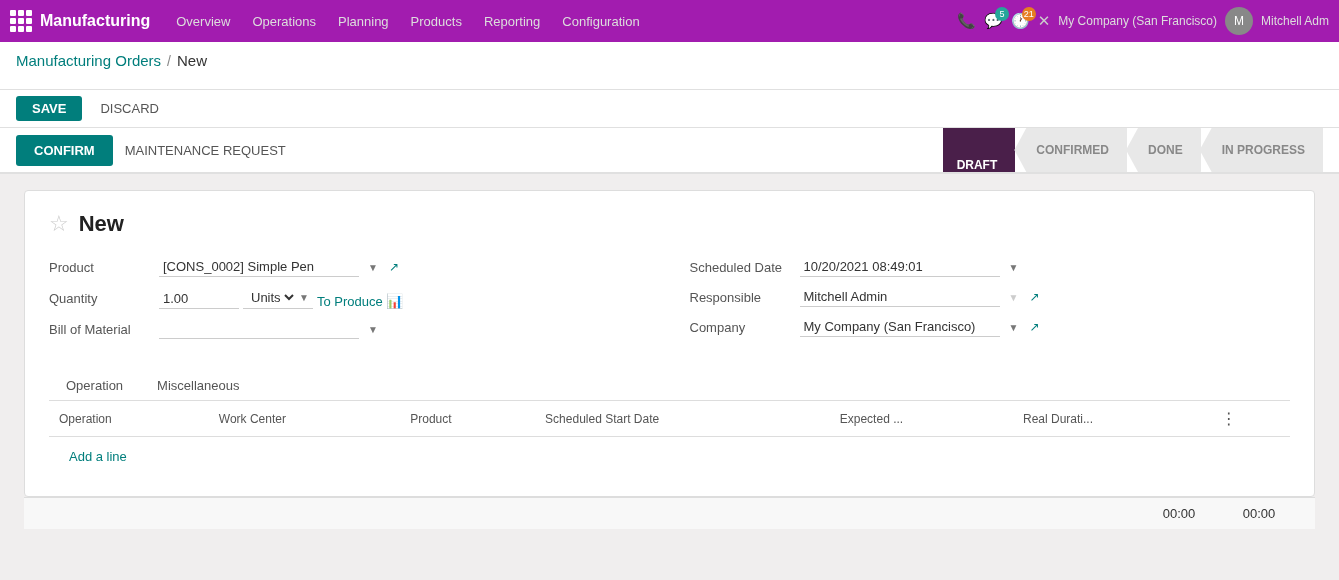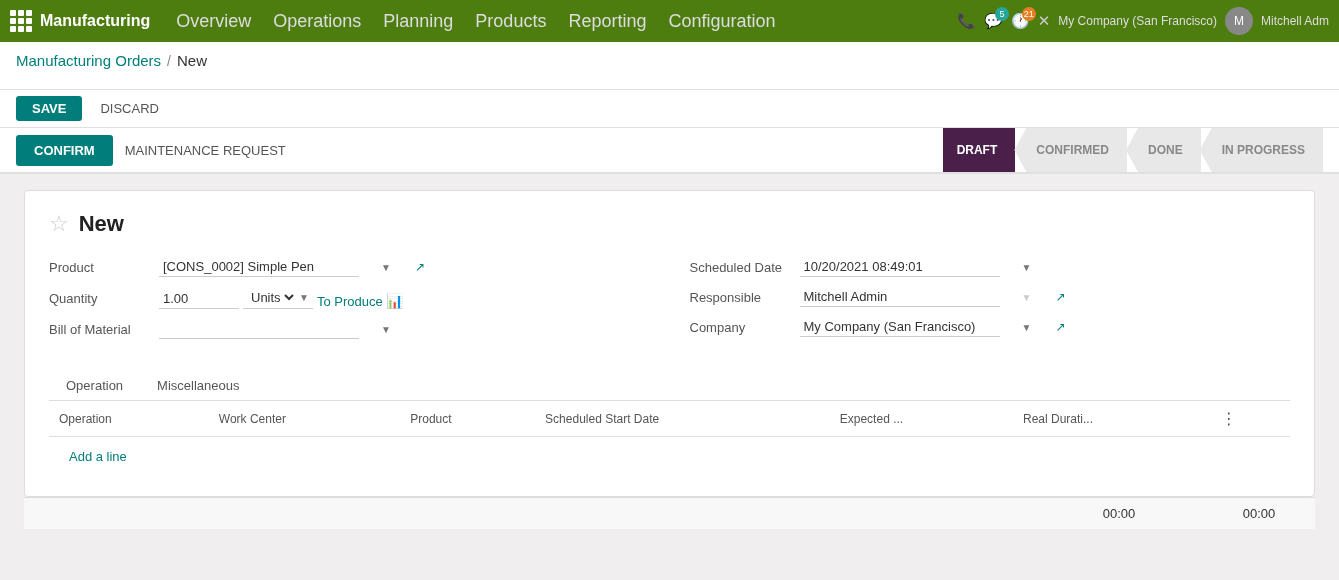--- a/index.html
+++ b/index.html
@@ -1,20 +1,20 @@
 <!DOCTYPE html>
 <html><head>
   <meta charset="utf-8">
   <style>
     * { box-sizing: border-box; margin: 0; padding: 0; }
     body { font-family: 'Segoe UI', Arial, sans-serif; font-size: 13px; background: #f0eeee; color: #333; }
 
     
     .topnav {
-      background: #4d7c0f;
+      background: #a21caf;
       color: #fff;
       display: flex;
       align-items: center;
       height: 42px;
       padding: 0 10px;
       gap: 6px;
     }
     .topnav-brand {
       display: flex; align-items: center; gap: 8px;
       font-size: 16px; font-weight: bold; color: #fff;
@@ -23,21 +23,21 @@
     .topnav-grid-icon {
       display: grid; grid-template-columns: repeat(3,6px); gap: 2px;
     }
     .topnav-grid-icon span {
       width:6px; height:6px; background:#fff; border-radius:1px; display:block;
     }
     .topnav-menu {
       display: flex; gap: 2px; flex: 1;
     }
     .topnav-menu a {
-      color: #ddd; text-decoration: none; padding: 4px 10px; border-radius: 3px; font-size: 18px;
+      color: #ddd; text-decoration: none; padding: 4px 10px; border-radius: 3px; font-size: 13px;
     }
     .topnav-right {
       display: flex; align-items: center; gap: 8px; margin-left: auto;
     }
     .topnav-icon { color: #ccc; font-size: 15px; cursor: pointer; }
     .badge-wrap { position: relative; display: inline-block; }
     .badge { position: absolute; top: -5px; right: -6px; background: #26a69a; color: #fff; border-radius: 50%; font-size: 9px; width: 14px; height: 14px; display: flex; align-items: center; justify-content: center; }
     .badge.orange { background: #e67e22; }
     .topnav-company { font-size: 12px; color: #ddd; }
     .topnav-avatar { width: 28px; height: 28px; border-radius: 50%; background: #888; overflow: hidden; display: flex; align-items: center; justify-content: center; color: #fff; font-size: 12px; }
@@ -84,21 +84,21 @@
       display: flex; align-items: stretch; height: 44px;
     }
     .status-step {
       display: flex; align-items: center; padding: 0 18px 0 22px;
       font-size: 12px; font-weight: 600; color: #888;
       position: relative; clip-path: polygon(12px 0%, 100% 0%, calc(100% + 12px) 50%, 100% 100%, 12px 100%, 0% 50%);
       background: #e8e8e8;
       margin-left: -1px;
     }
     .status-step:first-child { clip-path: polygon(0% 0%, 100% 0%, calc(100% + 12px) 50%, 100% 100%, 0% 100%); padding-left: 14px; }
-    .status-step.active { background: #4a1f4a; color: #fff; }
+    .status-step.active { background: #4a1f4a; color: #fff; align-items: flex-end; }
 
     
     .main-content {
       padding: 16px 24px;
     }
     .form-card {
       background: #fff;
       border-radius: 4px;
       border: 1px solid #ddd;
       padding: 20px 24px;
@@ -114,21 +114,21 @@
       display: flex; gap: 40px; margin-bottom: 20px;
     }
     .form-col { flex: 1; }
     .field-row {
       display: flex; align-items: center; margin-bottom: 10px;
     }
     .field-label {
       color: #555; font-size: 13px; min-width: 110px;
     }
     .field-value {
-      flex: 1; display: flex; align-items: center; gap: 20px;
+      flex: 1; display: flex; align-items: center; gap: 7px;
     }
     .field-input {
       border: none; border-bottom: 1px solid #ccc; padding: 2px 4px; font-size: 13px; color: #333; background: transparent; outline: none; min-width: 80px;
     }
     .field-input.wide { min-width: 200px; }
     .field-select-wrap {
       display: flex; align-items: center; border-bottom: 1px solid #ccc; padding: 2px 4px;
     }
     .field-select-wrap select {
       border: none; background: transparent; font-size: 13px; color: #333; outline: none; cursor: pointer;
@@ -165,21 +165,21 @@
     }
     .add-line-btn {
       color: #017e7c; font-size: 13px; cursor: pointer; background: none; border: none; padding: 6px 10px;
     }
     .table-dots { color: #555; font-size: 16px; cursor: pointer; }
 
     
     .table-footer-row {
       background: #f8f8f8;
       border-top: 1px solid #ddd;
-      display: flex; justify-content: flex-end; gap: 60px;
+      display: flex; justify-content: flex-end; 
       padding: 8px 16px;
     }
     .footer-val { font-size: 13px; color: #333; min-width: 80px; text-align: center; }
   </style>
 </head>
 <body>
 
 <nav class="topnav">
   <div class="topnav-brand">
     <div class="topnav-grid-icon">

